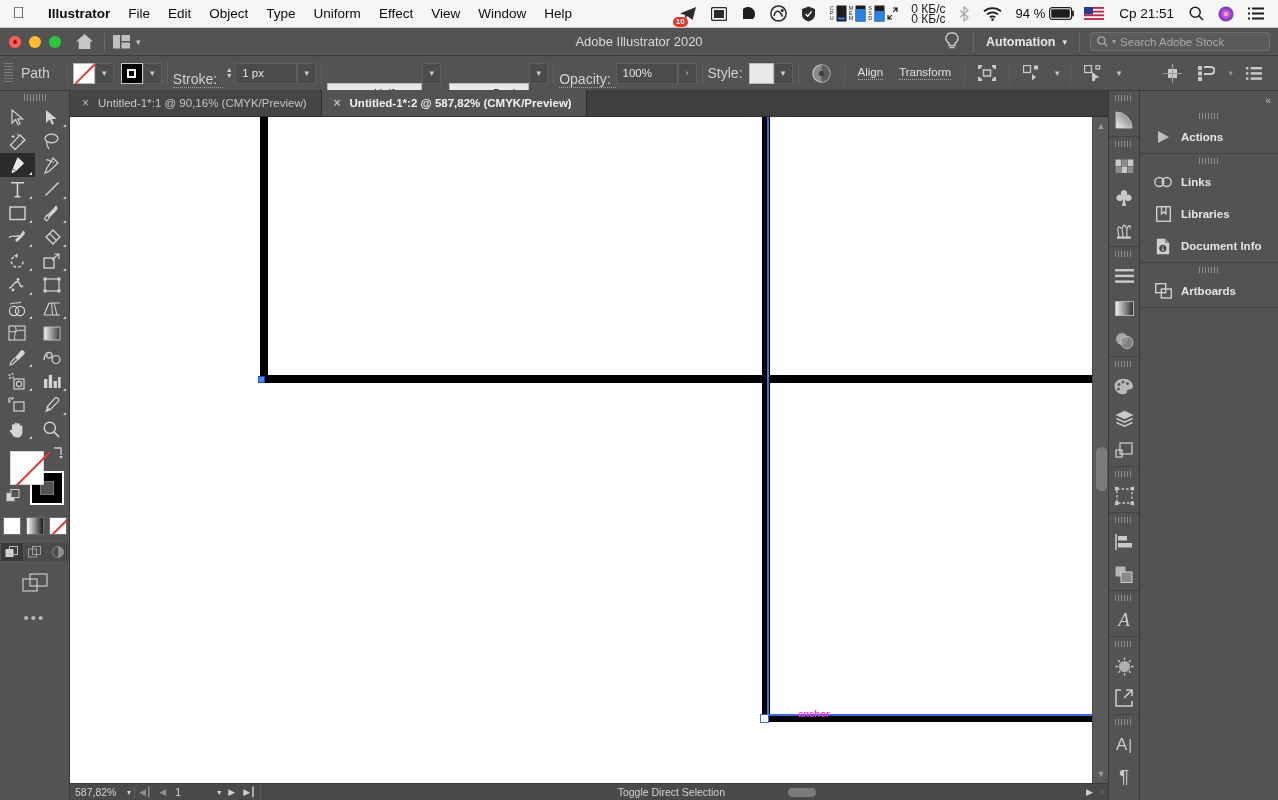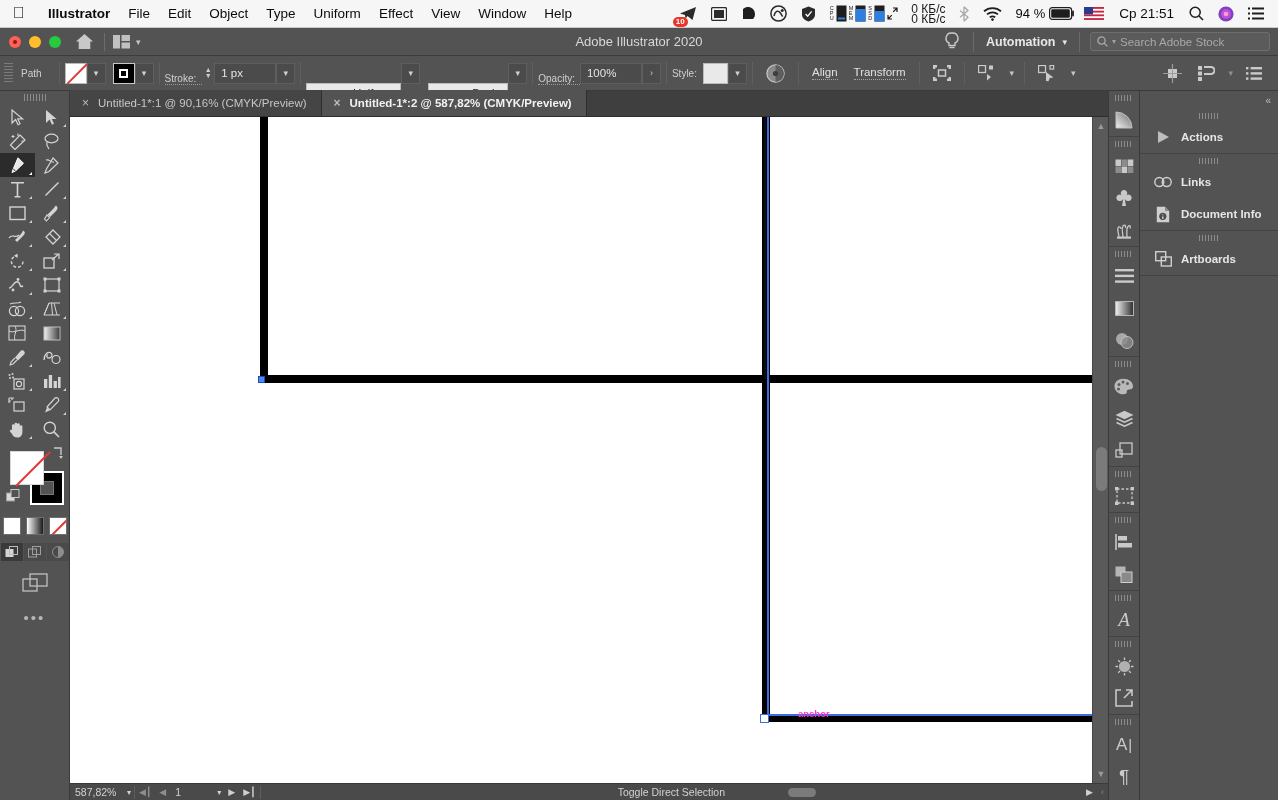--- a/index.html
+++ b/index.html
@@ -68,21 +68,21 @@
   
   .ctrlbar {
     position: absolute; top: 56px; left: 0; width: 1278px; height: 35px;
     background: #535353; display: flex; align-items: center;
     border-bottom: 1px solid #3a3a3a;
     font-size: 11.5px; color: #d6d6d6;
   }
   .grip { width: 9px; height: 21px; margin: 0 6px 0 4px;
     background: repeating-linear-gradient(to bottom, #888 0 1px, transparent 1px 3px);
     opacity: .75; }
-  .cb-label { padding: 0 12px 0 2px; font-size: 10px; color: #d0d0d0; }
+  .cb-label { padding: 0 12px 0 2px; font-size: 14px; color: #d0d0d0; }
   .cb-vsep { width: 1px; height: 22px; background: #454545; border-right: 1px solid #606060; margin: 0 5px; }
   .swatch-box {
     width: 22px; height: 21px; background: #fff; border: 1px solid #b9b9b9;
     position: relative; flex: none;
   }
   .swatch-none::after {
     content: ""; position: absolute; left: -3px; top: 50%; width: 28px; height: 1.6px;
     background: #e03a3a; transform: rotate(-45deg); transform-origin: center;
   }
   .swatch-strokebox {
@@ -1047,20 +1047,29 @@
       <span class="rp-icn">
         <svg width="18" height="12" viewBox="0 0 18 12">
             <rect x="0.8" y="1.5" width="9" height="9" rx="4.5" fill="none" stroke="#cfcfcf" stroke-width="1.4"></rect>
             <rect x="8.2" y="1.5" width="9" height="9" rx="4.5" fill="none" stroke="#cfcfcf" stroke-width="1.4"></rect>
           </svg>
       </span>
       <span>Links</span>
     </div>
     <div class="rp-item">
       <span class="rp-icn">
+        <svg width="15" height="16" viewBox="0 0 15 16">
+            <rect x="0.7" y="0.7" width="13.6" height="14.6" fill="none" stroke="#cfcfcf" stroke-width="1.4"></rect>
+            <path d="M5.5 0.7 v7 l2.2 -1.8 l2.2 1.8 v-7" fill="none" stroke="#cfcfcf" stroke-width="1.4"></path>
+          </svg>
+      </span>
+      <span>Libraries</span>
+    </div>
+    <div class="rp-item">
+      <span class="rp-icn">
         <svg width="14" height="17" viewBox="0 0 14 17">
             <path d="M0.8 0.8 H9 L13.2 5 V16.2 H0.8 Z" fill="#cfcfcf"></path>
             <path d="M9 0.8 V5 H13.2" fill="#8a8a8a"></path>
             <circle cx="6.8" cy="10.3" r="3.6" fill="#4e4e4e"></circle>
             <path d="M6.8 8.4 v0.9 M6.8 10.4 v2.4" stroke="#e6e6e6" stroke-width="1.3"></path>
           </svg>
       </span>
       <span>Document Info</span>
     </div>
     <div class="rp-sep"></div>

